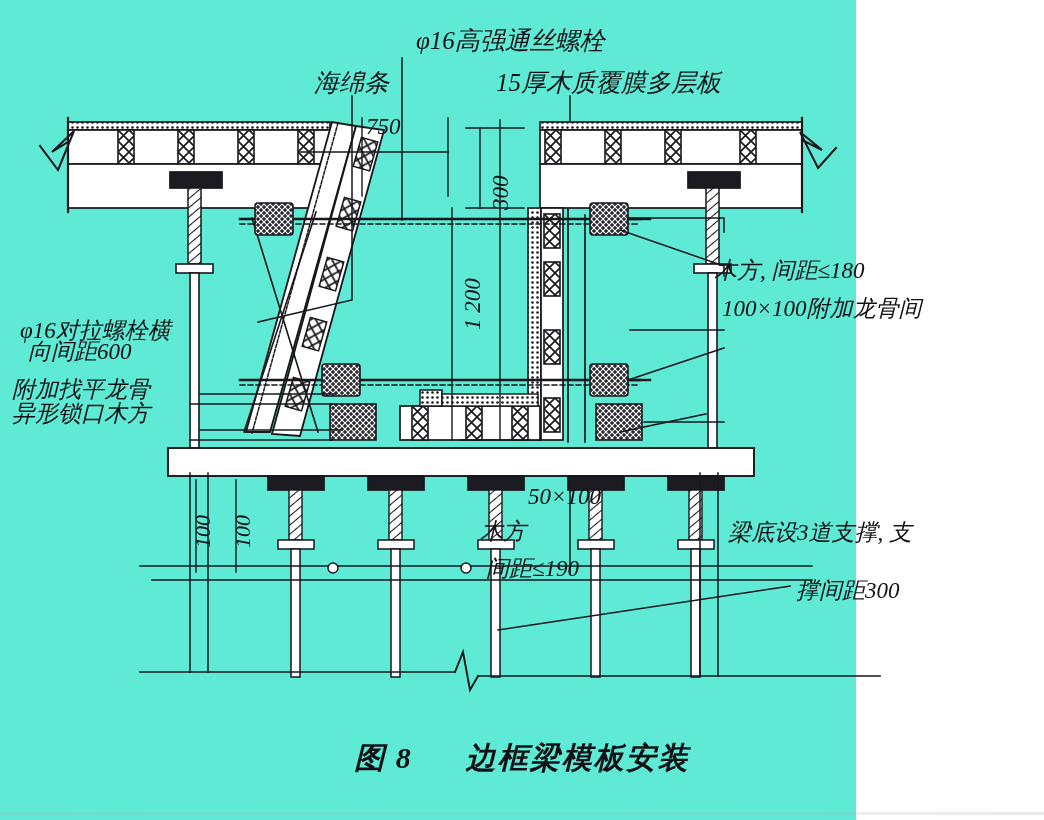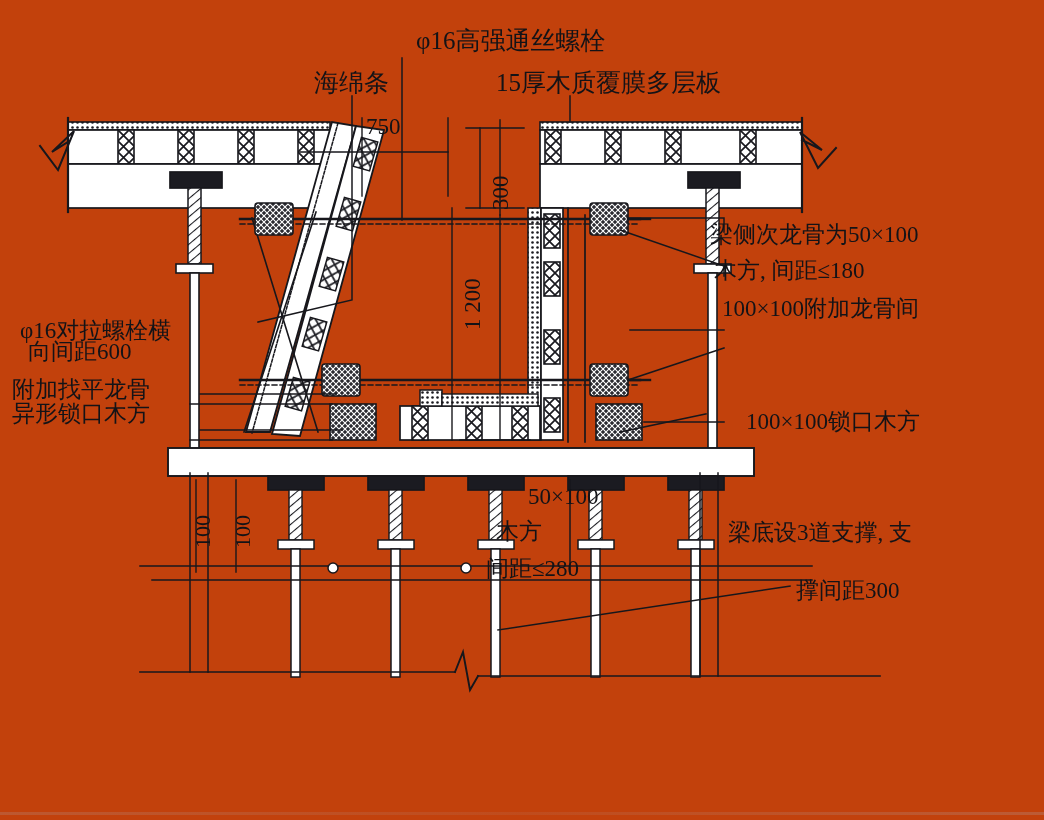--- a/index.html
+++ b/index.html
@@ -1,18 +1,18 @@
 <!DOCTYPE html>
 <html><head>
 <meta charset="utf-8">
 <style>
   html,body{margin:0;padding:0;background:#ffffff;}
   body{width:1044px;height:820px;overflow:hidden;
        font-family:"Liberation Serif","DejaVu Serif",serif;color:#141418;}
-  #page{position:relative;width:1044px;height:820px;background:#c2410c;}
+  #page{position:relative;width:856px;height:820px;background:#5eead4;font-style:italic;}
   svg#drawing{position:absolute;left:0;top:0;width:1044px;height:820px;}
   .lbl{position:absolute;font-family:"Liberation Serif","DejaVu Serif",serif;
        color:#131317;white-space:pre;line-height:1.12;letter-spacing:0px;}
   .lbl.s26{font-size:25px;}
   .lbl.s24{font-size:23px;}
   .dimtxt{position:absolute;font-size:23px;color:#131317;white-space:pre;}
   .vert{transform-origin:0 0;}
   .caption{position:absolute;left:0;top:738px;width:1044px;text-align:center;
            font-size:30px;font-weight:bold;letter-spacing:2px;color:#111115;}
   .faint{position:absolute;left:0;top:812px;width:1044px;height:3px;
@@ -250,33 +250,36 @@
 
 <div class="lbl s26" style="left:416px;top:27px;">φ16高强通丝螺栓</div>
 <div class="lbl s26" style="left:314px;top:69px;">海绵条</div>
 <div class="lbl s26" style="left:496px;top:69px;">15厚木质覆膜多层板</div>
 
 <div class="lbl s24" style="left:20px;top:318px;">φ16对拉螺栓横</div>
 <div class="lbl s24" style="left:28px;top:339px;">向间距600</div>
 <div class="lbl s24" style="left:12px;top:377px;">附加找平龙骨</div>
 <div class="lbl s24" style="left:12px;top:401px;">异形锁口木方</div>
 
-<div class="lbl s24" style="left:710px;top:222px;">梁侧次龙骨为50×100</div>
 <div class="lbl s24" style="left:714px;top:258px;">木方, 间距≤180</div>
 <div class="lbl s24" style="left:722px;top:296px;">100×100附加龙骨间</div>
-<div class="lbl s24" style="left:746px;top:409px;">100×100锁口木方</div>
 <div class="lbl s24" style="left:728px;top:520px;">梁底设3道支撑, 支</div>
 <div class="lbl s24" style="left:796px;top:578px;">撑间距300</div>
 
 <div class="lbl s24" style="left:488px;top:484px;margin-left:40px;">50×100</div>
-<div class="lbl s24" style="left:496px;top:519px;">木方</div>
-<div class="lbl s24" style="left:486px;top:556px;">间距≤280</div>
+<div class="lbl s24" style="left:480px;top:519px;">木方</div>
+<div class="lbl s24" style="left:486px;top:556px;">间距≤190</div>
 
 <div class="dimtxt" style="left:366px;top:114px;">750</div>
 <div class="dimtxt vert" style="left:488px;top:210px;transform:rotate(-90deg);">300</div>
 <div class="dimtxt vert" style="left:460px;top:330px;transform:rotate(-90deg);">1 200</div>
 <div class="dimtxt vert" style="left:190px;top:548px;font-size:22px;transform:rotate(-90deg);">100</div>
 <div class="dimtxt vert" style="left:230px;top:548px;font-size:22px;transform:rotate(-90deg);">100</div>
 
+<div class="caption">
+  <span>图 8</span>
+  <span style="display:inline-block;width:34px;"></span>
+  <span>边框梁模板安装</span>
+</div>
 
 <div class="faint"></div>
 
 </div>
 
 </body></html>

